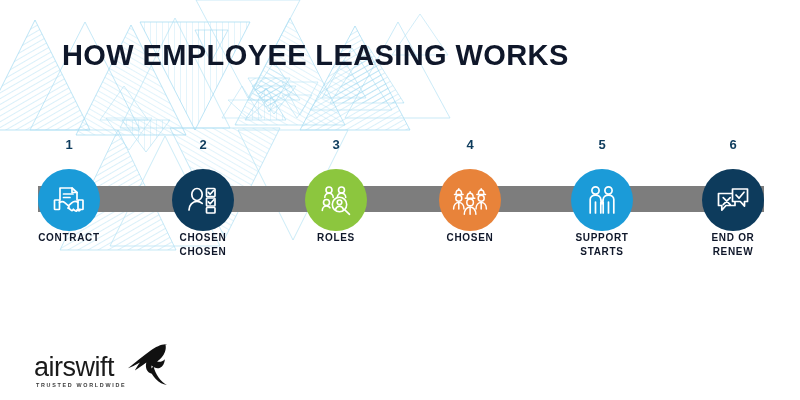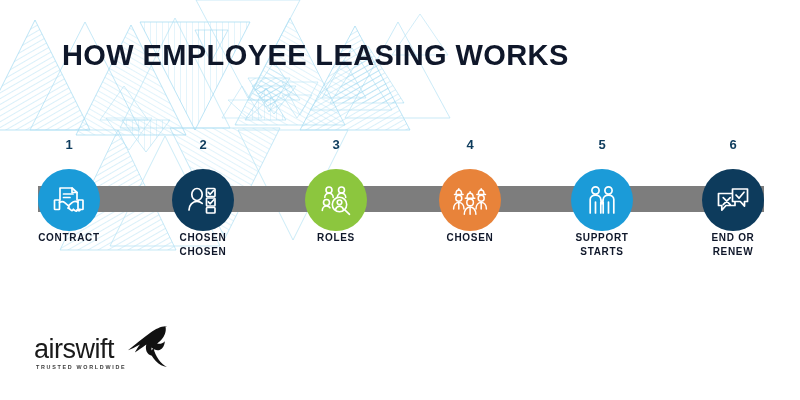--- a/index.html
+++ b/index.html
@@ -98,21 +98,21 @@
     line-height: 1.35;
   }
   .step-label span {
     display: block;
   }
 
   
   #logo {
     position: absolute;
     left: 34px;
-    top: 328px;
+    top: 346px;
     width: 160px;
     height: 52px;
   }
   #logo-wordmark {
     position: absolute;
     left: 0;
     top: 8px;
     font-size: 27px;
     color: #1a1a1a;
     letter-spacing: -0.5px;

